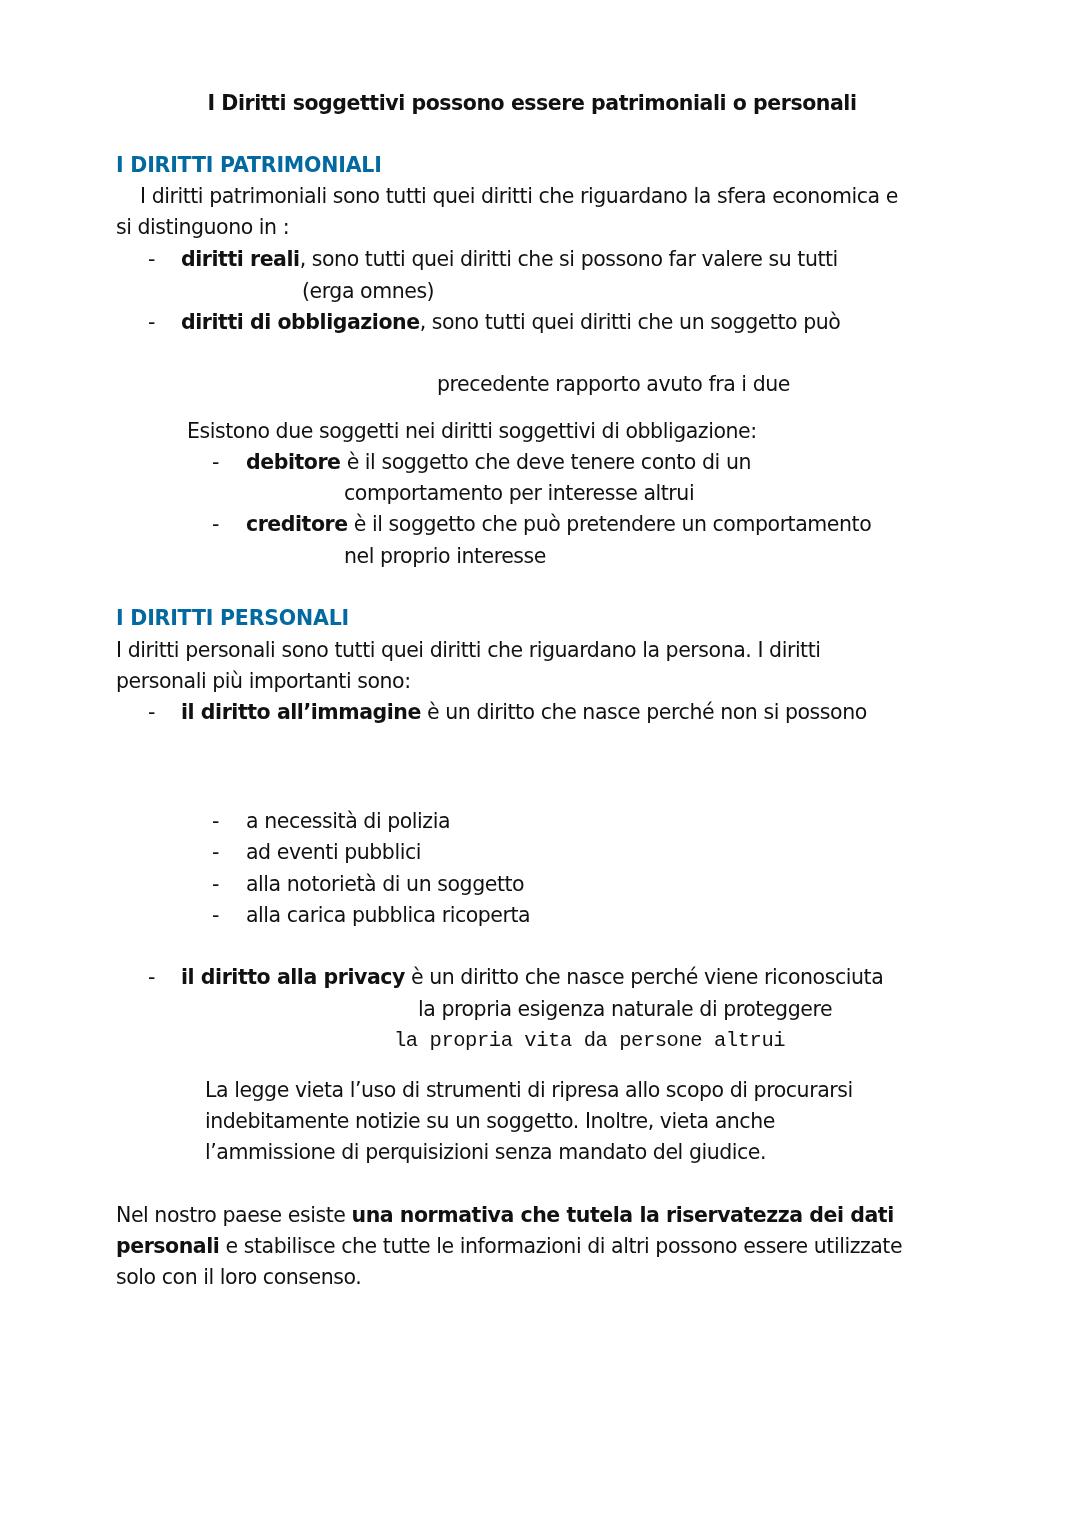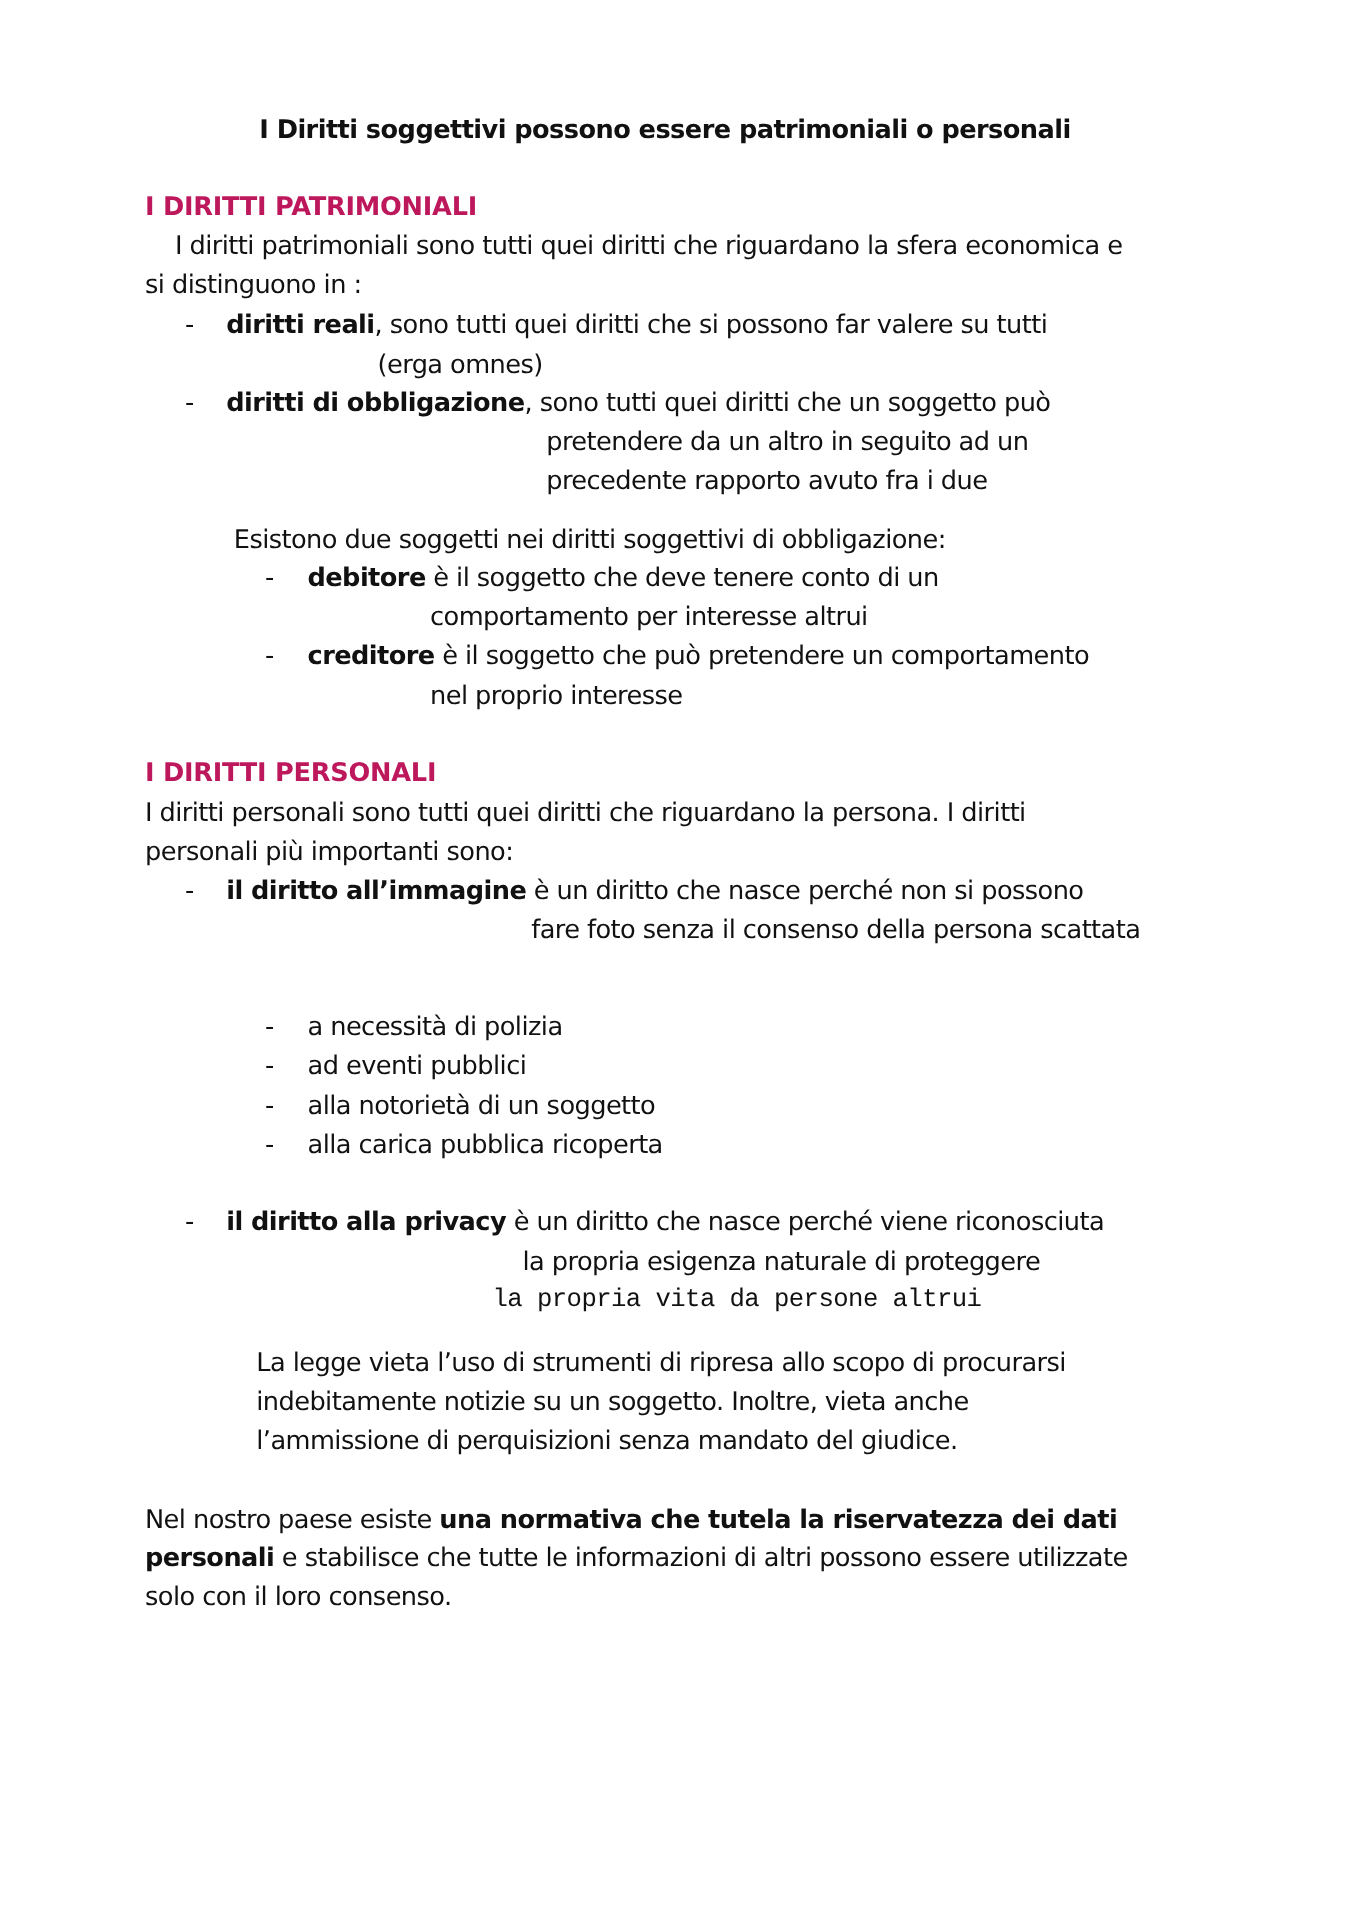--- a/index.html
+++ b/index.html
@@ -13,58 +13,56 @@
     .line {
       position: absolute;
       white-space: nowrap;
       line-height: 31px;
       letter-spacing: -0.45px;
     }
     .title {
       left: 0; width: 1064px; text-align: center;
       top: 88px; font-weight: bold;
     }
-    .heading { color: #be185d; font-weight: bold; letter-spacing: -0.2px; }
+    .heading { color: #0369a1; font-weight: bold; letter-spacing: -0.2px; }
     .b { font-weight: bold; }
   </style>
 </head>
 <body>
 
 <div class="page">
 
   <div class="line title">I Diritti soggettivi possono essere patrimoniali o personali</div>
 
   <div class="line heading" style="left:116px; top:150px;">I DIRITTI PATRIMONIALI</div>
   <div class="line" style="left:116px; top:181px;margin-left:24px;">I diritti patrimoniali sono tutti quei diritti che riguardano la sfera economica e</div>
   <div class="line" style="left:116px; top:212px;">si distinguono in :</div>
 
   <div class="line" style="left:148px; top:244px;">-</div>
   <div class="line" style="left:181px; top:244px;"><span class="b">diritti reali</span><span>, sono tutti quei diritti che si possono far valere su tutti</span></div>
   <div class="line" style="left:302px; top:276px;">(erga omnes)</div>
 
   <div class="line" style="left:148px; top:307px;">-</div>
   <div class="line" style="left:181px; top:307px;"><span class="b">diritti di obbligazione</span><span>, sono tutti quei diritti che un soggetto può</span></div>
-  <div class="line" style="left:437px; top:338px;">pretendere da un altro in seguito ad un</div>
   <div class="line" style="left:437px; top:369px;">precedente rapporto avuto fra i due</div>
 
   <div class="line" style="left:187px; top:416px;">Esistono due soggetti nei diritti soggettivi di obbligazione:</div>
   <div class="line" style="left:212px; top:447px;">-</div>
   <div class="line" style="left:246px; top:447px;"><span class="b">debitore</span><span> è il soggetto che deve tenere conto di un</span></div>
   <div class="line" style="left:344px; top:478px;">comportamento per interesse altrui</div>
   <div class="line" style="left:212px; top:509px;">-</div>
   <div class="line" style="left:246px; top:509px;"><span class="b">creditore</span><span> è il soggetto che può pretendere un comportamento</span></div>
   <div class="line" style="left:344px; top:541px;">nel proprio interesse</div>
 
   <div class="line heading" style="left:116px; top:603px;">I DIRITTI PERSONALI</div>
   <div class="line" style="left:116px; top:635px;">I diritti personali sono tutti quei diritti che riguardano la persona. I diritti</div>
   <div class="line" style="left:116px; top:666px;">personali più importanti sono:</div>
 
   <div class="line" style="left:148px; top:697px;">-</div>
   <div class="line" style="left:181px; top:697px;"><span class="b">il diritto all’immagine</span><span> è un diritto che nasce perché non si possono</span></div>
-  <div class="line" style="left:425px; top:728px;">fare foto senza il consenso della persona scattata</div>
 
   <div class="line" style="left:212px; top:806px;">-</div>
   <div class="line" style="left:246px; top:806px;">a necessità di polizia</div>
   <div class="line" style="left:212px; top:837px;">-</div>
   <div class="line" style="left:246px; top:837px;">ad eventi pubblici</div>
   <div class="line" style="left:212px; top:869px;">-</div>
   <div class="line" style="left:246px; top:869px;">alla notorietà di un soggetto</div>
   <div class="line" style="left:212px; top:900px;">-</div>
   <div class="line" style="left:246px; top:900px;">alla carica pubblica ricoperta</div>
 

